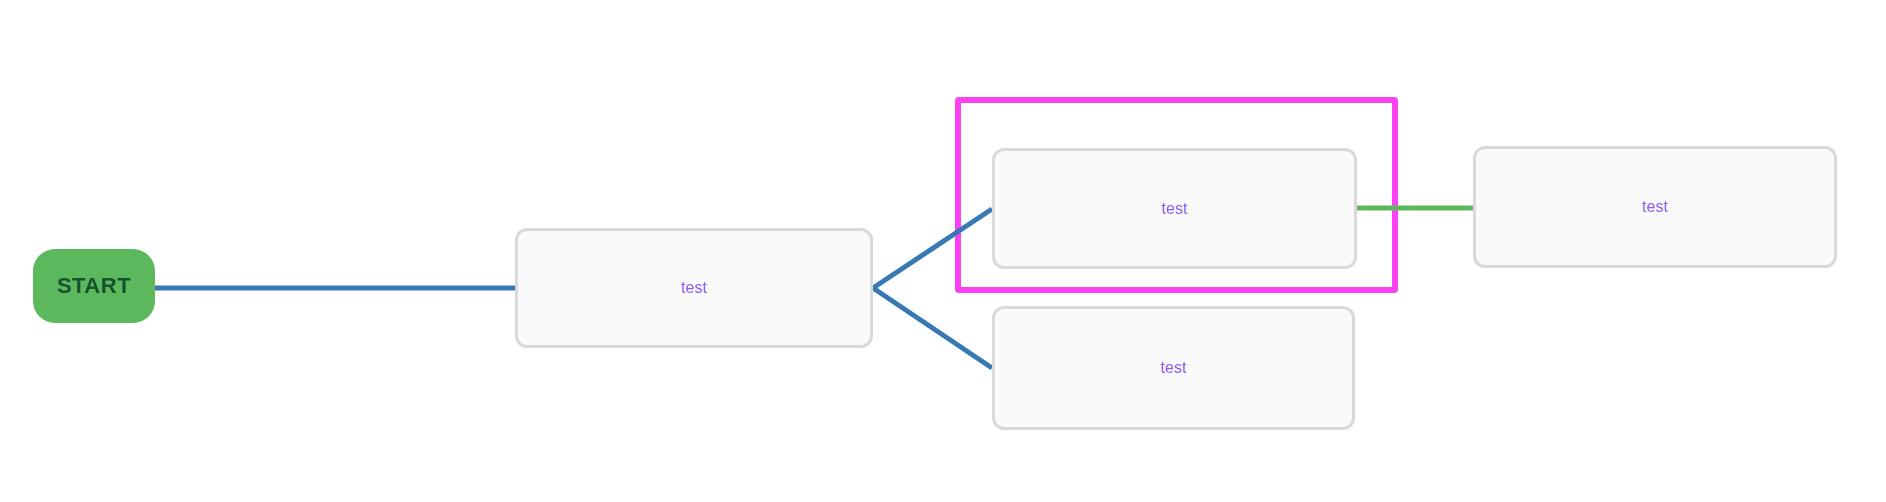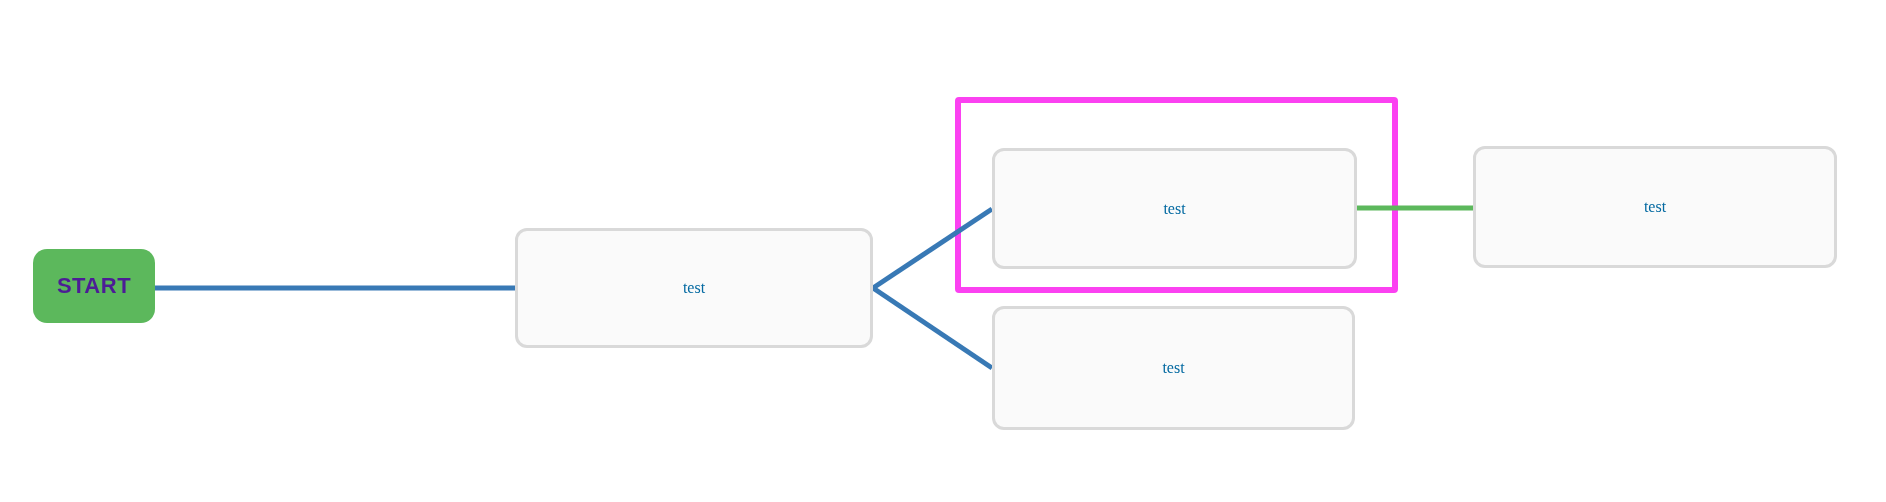--- a/index.html
+++ b/index.html
@@ -28,22 +28,22 @@
     left: 0; top: 0;
     width: 1886px; height: 502px;
     z-index: 2;
     pointer-events: none;
   }
   .start-node {
     position: absolute;
     left: 33px; top: 249px;
     width: 122px; height: 74px;
     background: #5cb85c;
-    border-radius: 14px;
-    color: #4c1d95;
+    border-radius: 22px;
+    color: #14532d;
     font-size: 22px;
     font-weight: 600;
     letter-spacing: 0.5px;
     display: flex;
     align-items: center;
     justify-content: center;
     z-index: 3;
     cursor: pointer;
   }
   .flow-node {
@@ -51,23 +51,22 @@
     background: #fafafa;
     border: 3px solid #d9d9d9;
     border-radius: 12px;
     display: flex;
     align-items: center;
     justify-content: center;
     z-index: 3;
     cursor: pointer;
   }
   .flow-node .node-label {
-    color: #0369a1;
+    color: #8b5cf6;
     font-size: 16px;
-    font-family: Liberation Serif, serif;
   }
   .node-root   { left: 515px;  top: 228px; width: 358px; height: 120px; }
   .node-top    { left: 992px;  top: 148px; width: 365px; height: 121px; }
   .node-bottom { left: 992px;  top: 306px; width: 363px; height: 124px; }
   .node-right  { left: 1473px; top: 146px; width: 364px; height: 122px; }
 </style>
 </head>
 <body>
 
 <div class="canvas">

